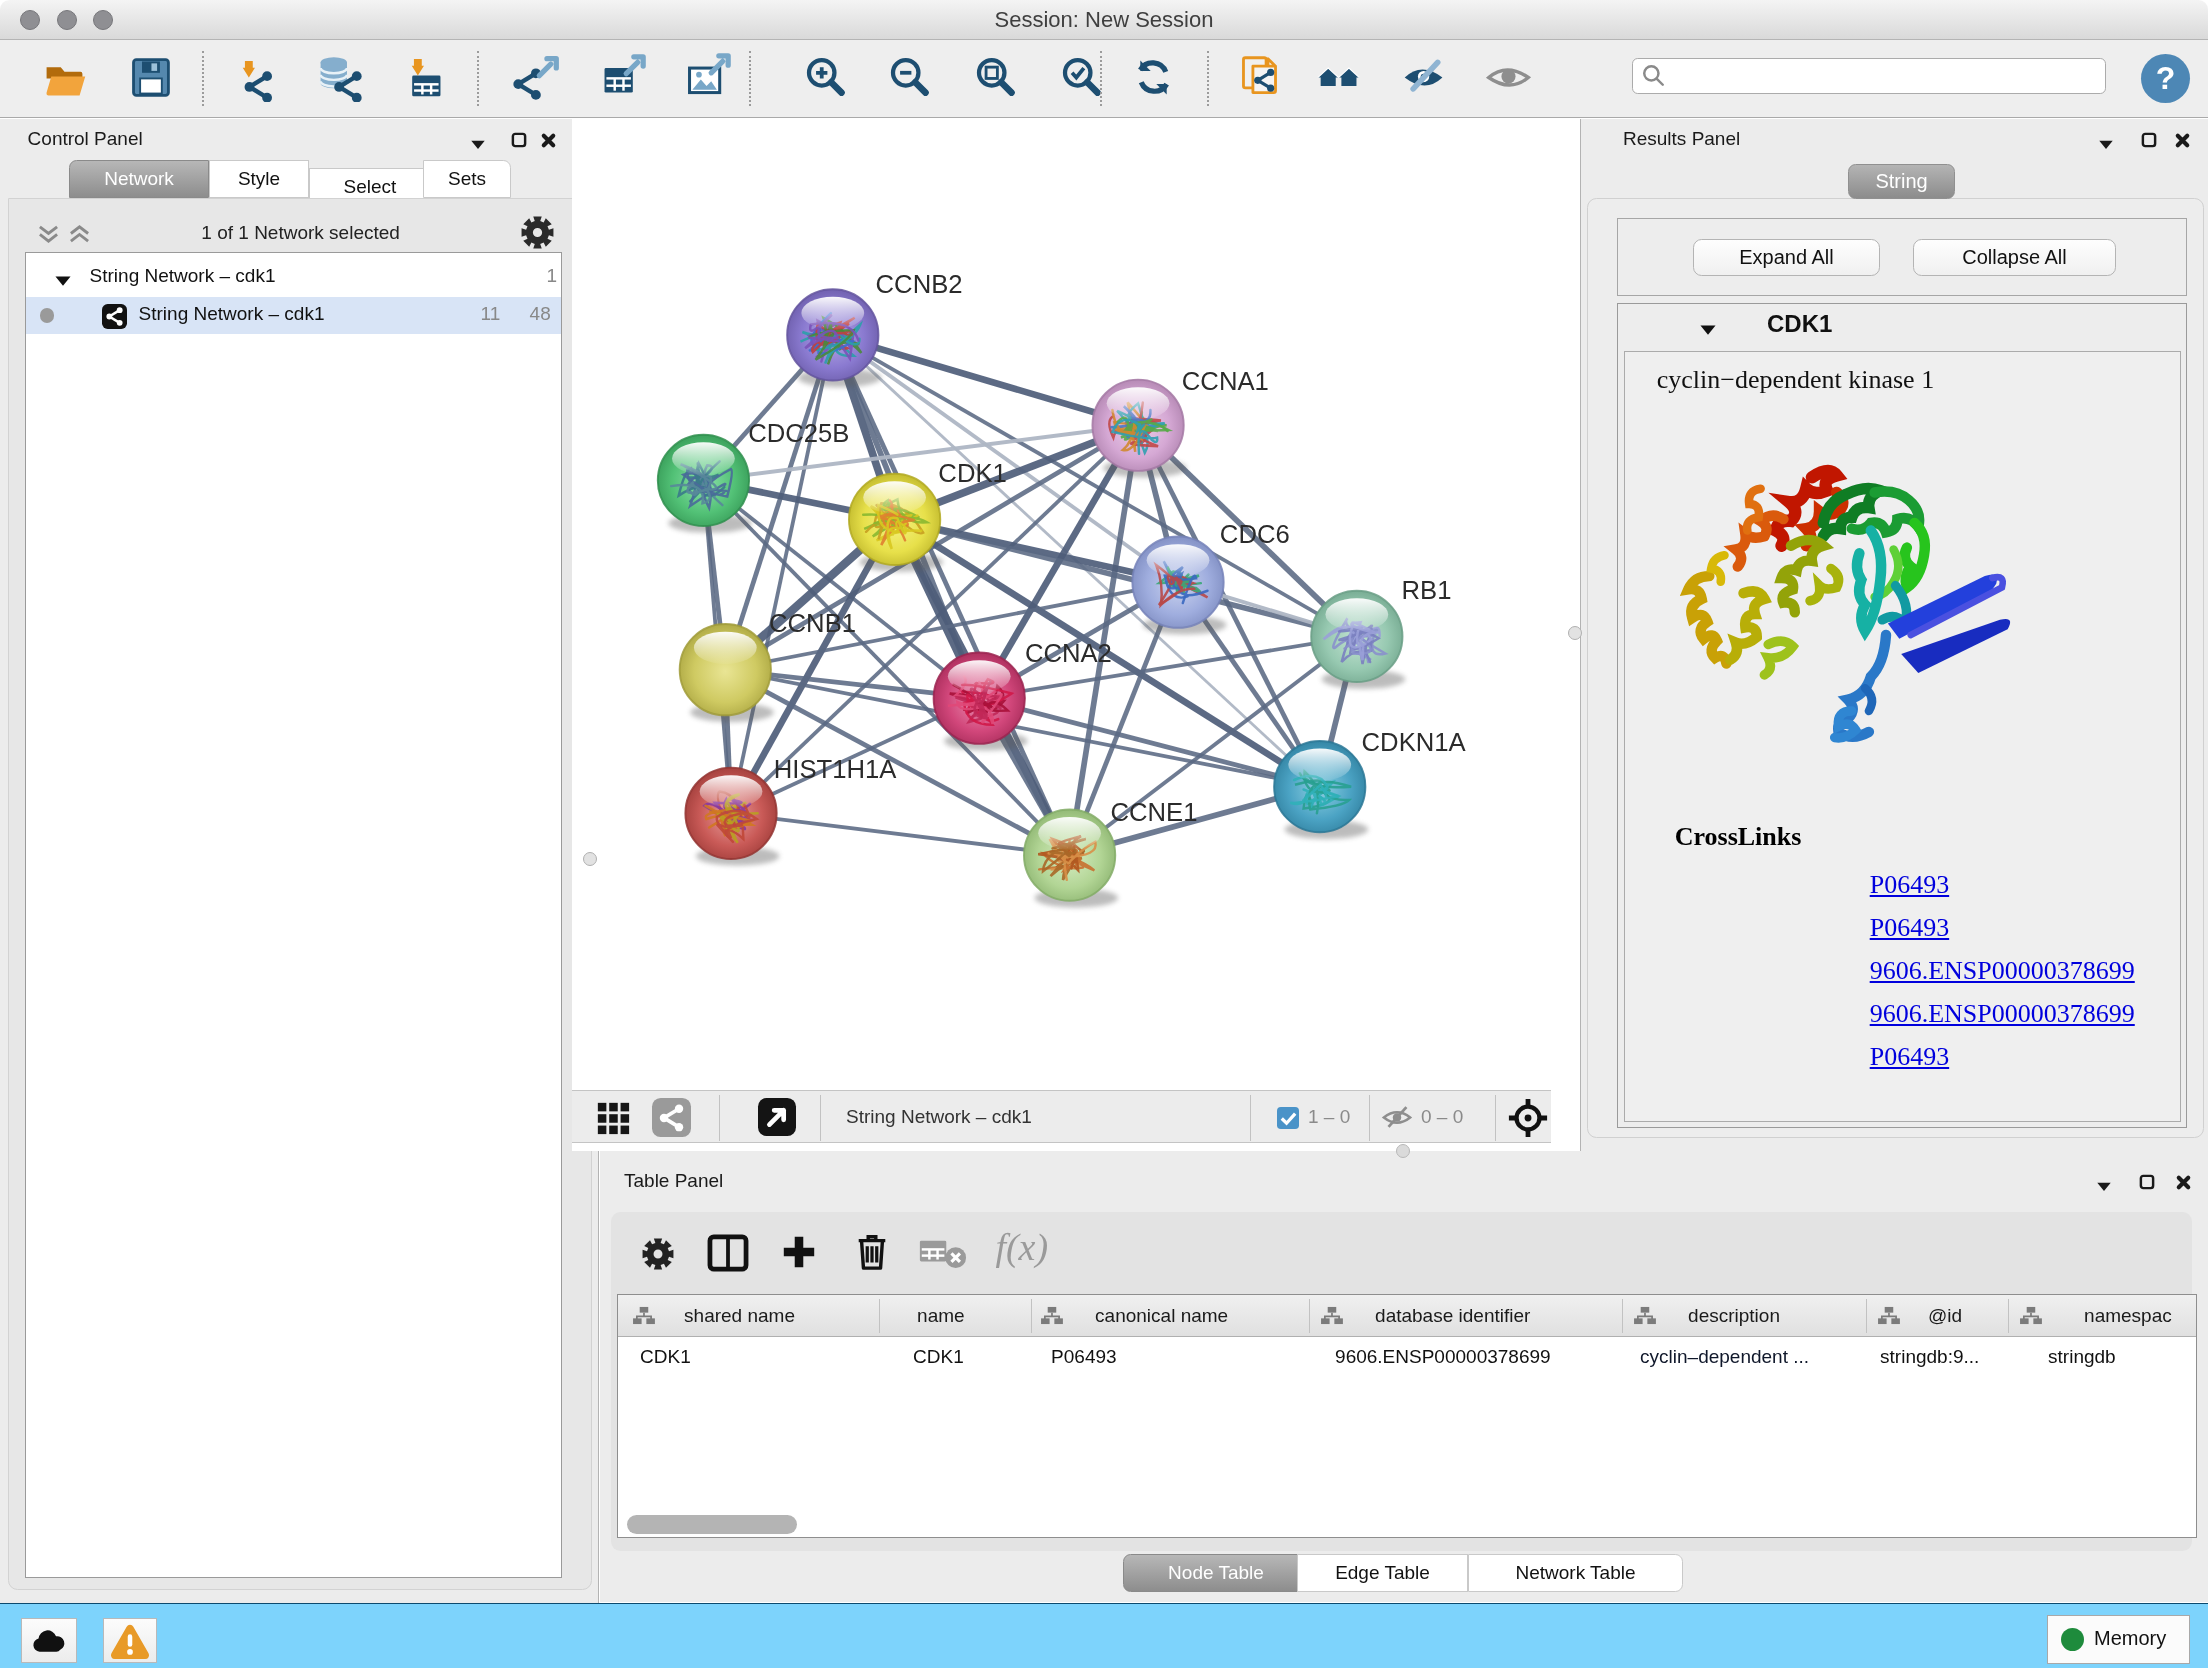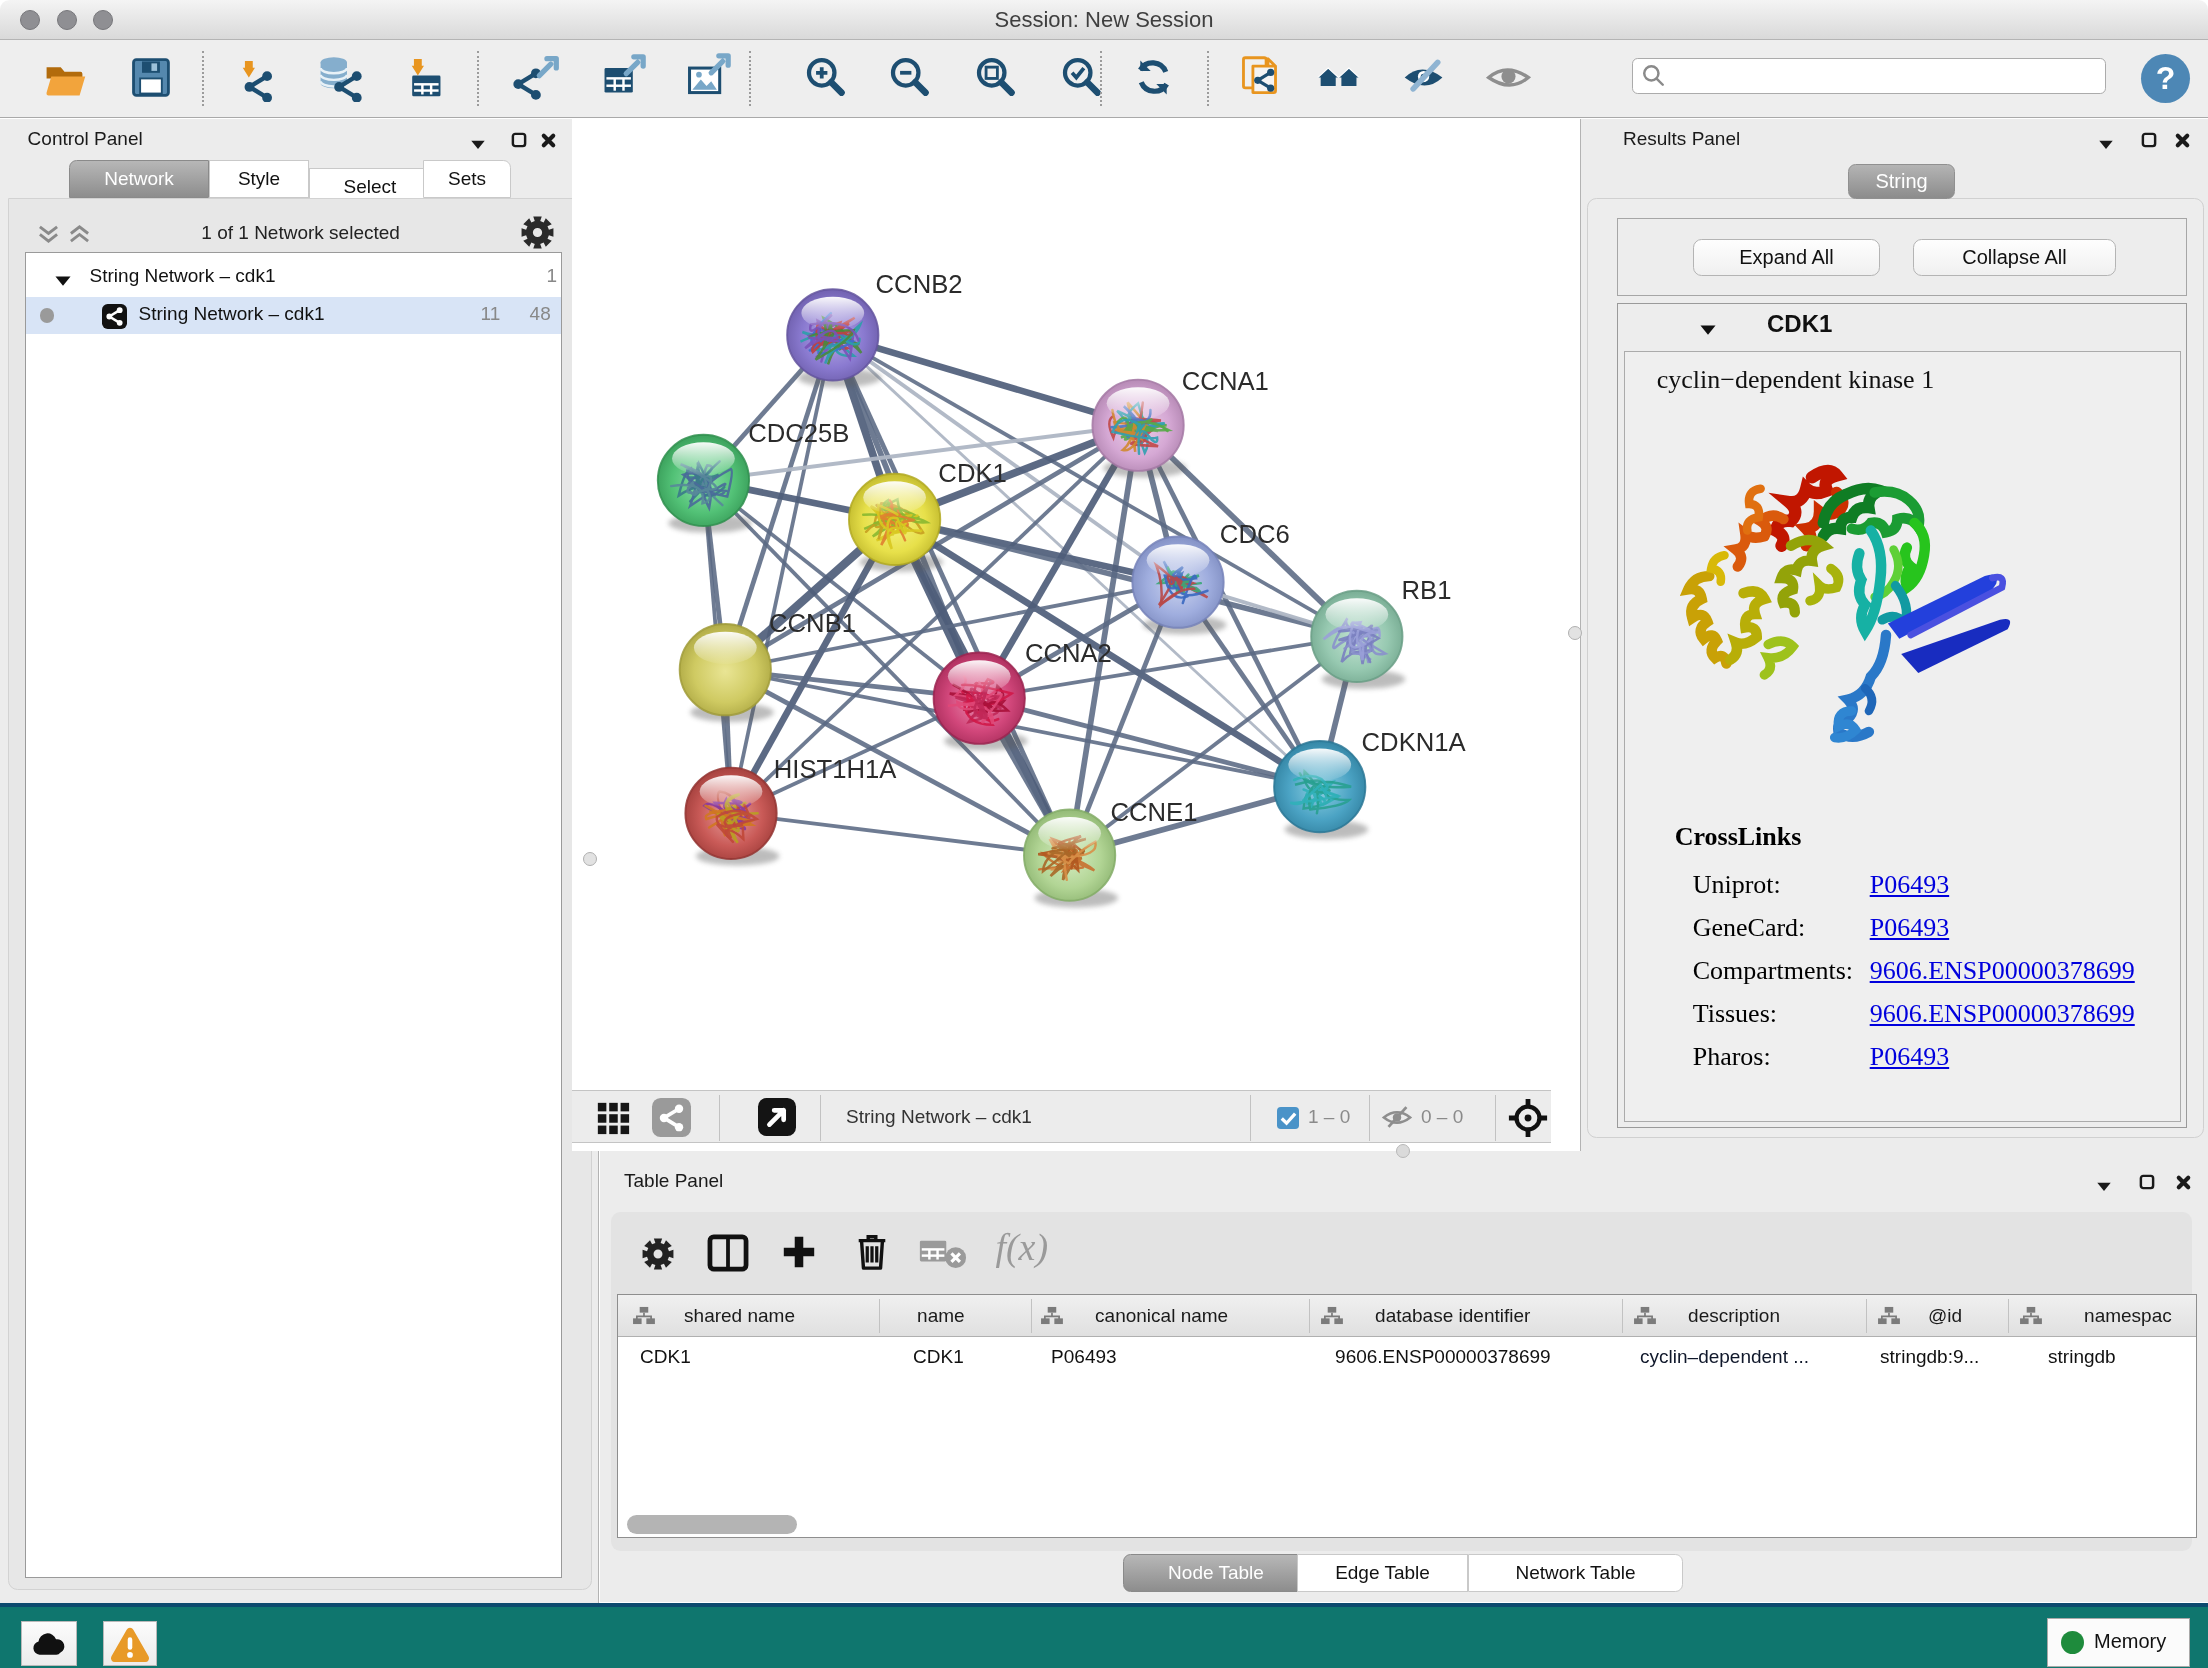--- a/index.html
+++ b/index.html
@@ -542,22 +542,20 @@
 <path d="M238,128 q16,20 10,40 q-10,-12 -24,-4" stroke="#119aa2" stroke-width="10"></path>
 <path d="M230,168 l102,-50 q16,-6 12,8 l-4,6 l-98,52 z" fill="#2340dc" stroke="none"></path>
 <path d="M244,200 l104,-36 q16,-4 8,10 l-94,46 z" fill="#182cc0" stroke="none"></path>
 <path d="M340,120 q14,-4 10,10 l-96,50" stroke="#4a50e0" stroke-width="7"></path>
 <path d="M228,180 q-2,30 -16,44 q-6,20 -24,24 q10,10 0,20 q-12,2 -10,14 q14,10 32,0" stroke="#2a78c8" stroke-width="11"></path>
 <path d="M192,260 q-16,0 -14,16 q12,-6 18,4 q-10,10 -22,8" stroke="#2f86d2" stroke-width="10"></path>
 <path d="M206,236 q12,10 4,24" stroke="#1e66b8" stroke-width="9"></path>
 </g>
 </svg></div>
      <div class="abs" style="left:50px;top:470px;font-family:'Liberation Serif',serif;font-size:26px;font-weight:bold;color:#000">CrossLinks</div>
-     <div class="abs" style="left:68px;top:511px;font-family:'Liberation Serif',serif;font-size:26px;color:#000;line-height:43px">
-        Uniprot:<br>GeneCard:<br>Compartments:<br>Tissues:<br>Pharos:</div>
      <div class="abs" style="left:245px;top:511px;font-family:'Liberation Serif',serif;font-size:26px;color:#0000dd;line-height:43px;text-decoration:underline">
         P06493<br>P06493<br>9606.ENSP00000378699<br>9606.ENSP00000378699<br>P06493</div>
    </div>
  </div>
 </div>
 
 <div class="abs" style="left:600px;top:1151px;width:1608px;height:451px;background:#ececec">
  <div class="abs hdr" style="left:24px;top:19px">Table Panel</div>
  <div class="abs" style="left:1496px;top:27px"><svg width="16" height="16" viewBox="0 0 17 17" style="">
         <path d="M1.36,5.1 h14.28 L8.5,13.94 z" fill="#1a1a1a"></path>
@@ -662,21 +660,21 @@
  </div>
  <div class="tab tabsel" style="left:523px;top:403px;width:186px;border-radius:7.6px 0 0 7.6px">Node Table</div>
  <div class="tab" style="left:697px;top:403px;width:171px">Edge Table</div>
  <div class="tab" style="left:868px;top:403px;width:215px;border-radius:0 7.6px 7.6px 0">Network Table</div>
 </div>
 
 <div class="abs" style="left:583px;top:852px;width:14.3px;height:14.3px;border-radius:50%;background:#e2e2e2;border:1px solid #b0b0b0"></div>
 <div class="abs" style="left:1568px;top:626px;width:14.3px;height:14.3px;border-radius:50%;background:#e2e2e2;border:1px solid #b0b0b0"></div>
 <div class="abs" style="left:1396px;top:1144px;width:14.3px;height:14.3px;border-radius:50%;background:#dadada;border:1px solid #b8b8b8"></div>
 
-<div class="abs" style="left:0;top:1603px;width:2208px;height:66px;background:#0f766e;border-top:4px solid #0c4a6e">
+<div class="abs" style="left:0;top:1603px;width:2208px;height:66px;background:#7dd3fc;border-top:1px solid #0c4a6e">
  <div class="abs" style="left:21px;top:14.3px;width:56px;height:45px;background:linear-gradient(#fcfcfc,#ececec);border:1px solid #b9b9b9;text-align:center;padding-top:7.6px"><svg width="38" height="28.5" viewBox="0 0 40 30" style="">
         <path d="M10,26 a7,7 0 0 1 -1,-13.8 a9.5,9.5 0 0 1 18.4,-2.4 a7.5,7.5 0 0 1 4.4,14.2 q-1.4,2 -4,2 z" fill="#111"></path>
       </svg></div>
  <div class="abs" style="left:103px;top:14.3px;width:54px;height:45px;background:linear-gradient(#fcfcfc,#ececec);border:1px solid #b9b9b9;text-align:center;padding-top:2.9px"><svg width="42" height="38" viewBox="0 0 44 40" style="">
         <path d="M22,3 a4,4 0 0 1 3.5,2 l16,28 a4,4 0 0 1 -3.5,6 h-32 a4,4 0 0 1 -3.5,-6 l16,-28 a4,4 0 0 1 3.5,-2 z" fill="#e89a28"></path>
         <rect x="19.6" y="13" width="4.8" height="13" rx="2.4" fill="#fff"></rect>
         <circle cx="22" cy="31.5" r="3" fill="#fff"></circle>
       </svg></div>
  <div class="abs" style="left:2047px;top:10.5px;width:143px;height:49px;background:#fbfbfb;border:1.9px solid #a8a8a8">
    <div class="abs" style="left:13.3px;top:12.4px;width:23px;height:23px;border-radius:50%;background:#1e8b3c"></div>

